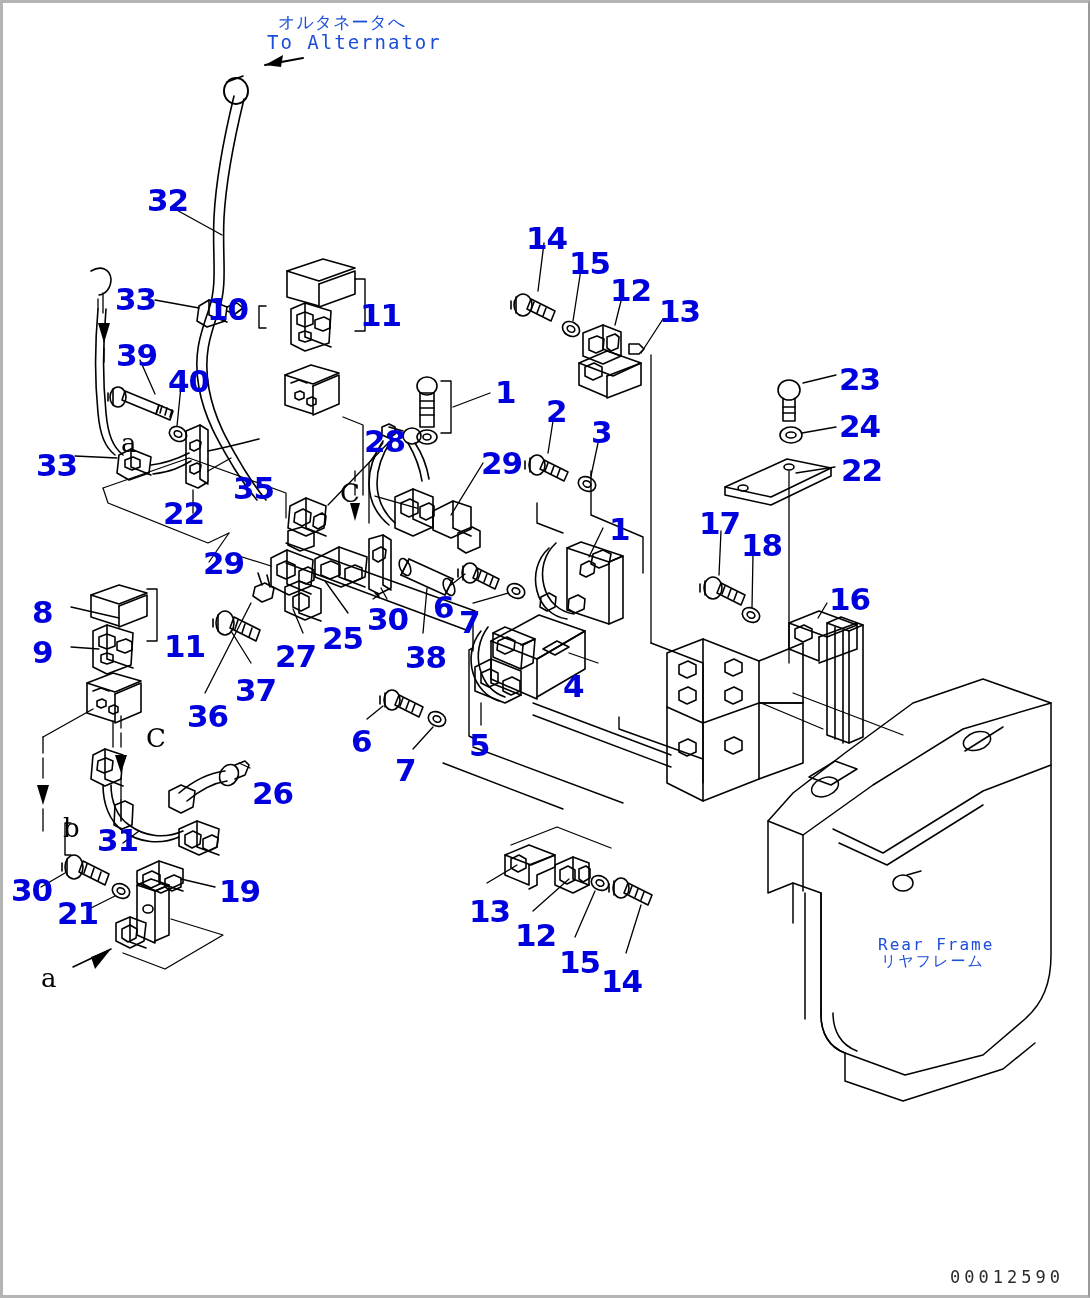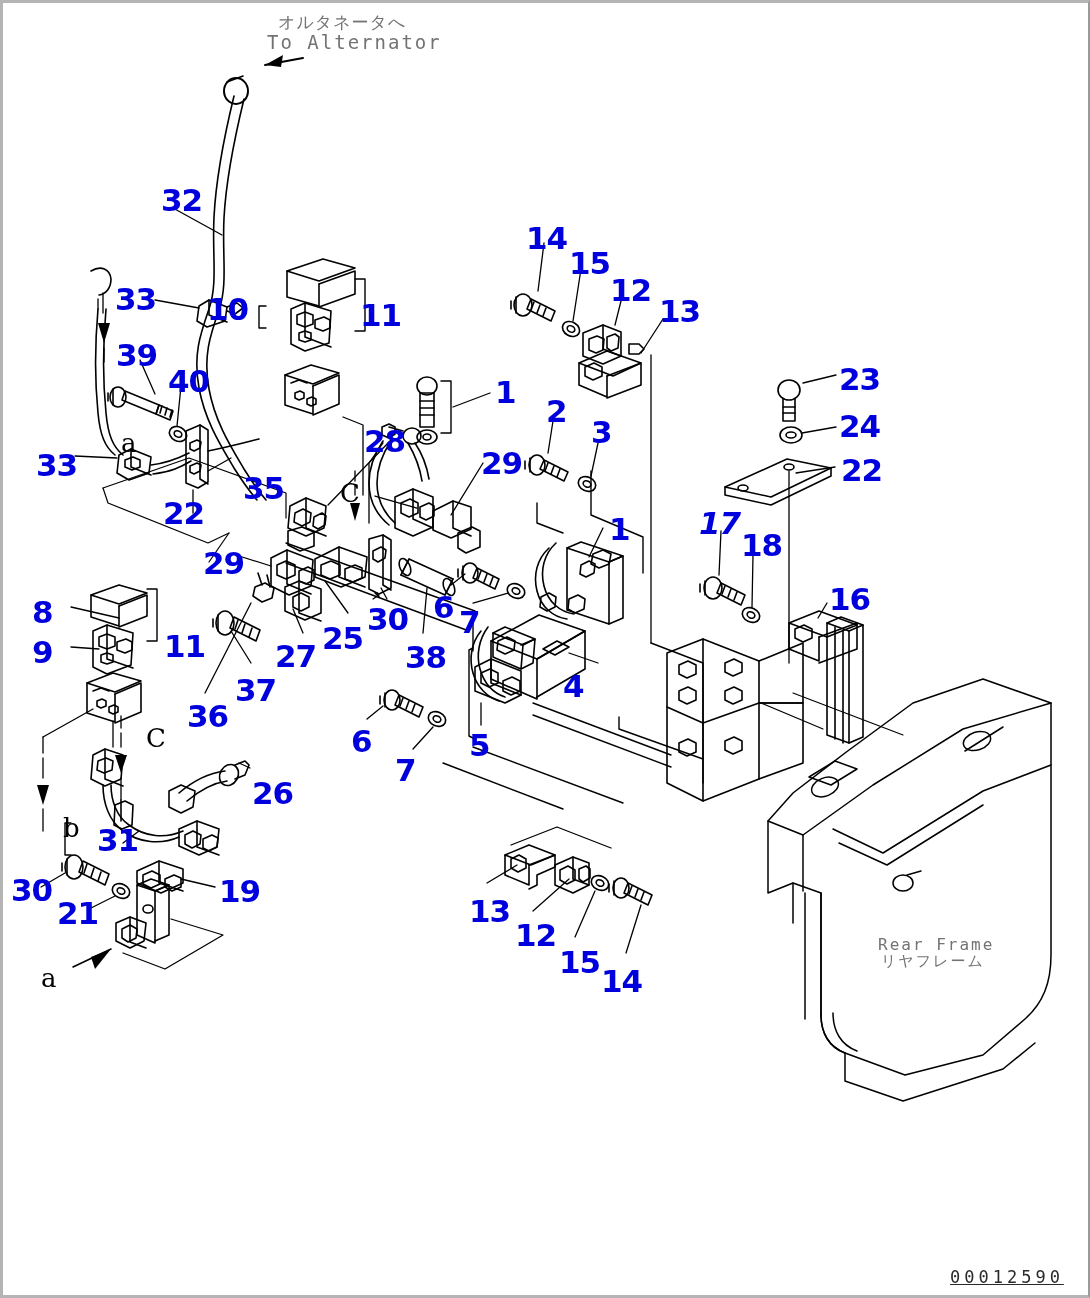--- a/index.html
+++ b/index.html
@@ -24,37 +24,37 @@
     font-family:"DejaVu Sans", sans-serif;
     font-weight:bold;
     font-size:31px;
     line-height:31px;
     letter-spacing:-1px;
     white-space:nowrap;
     -webkit-font-smoothing:none;
   }
   .anno{
     position:absolute;
-    color:#737373;
+    color:#1d4ed8;
     font-family:"DejaVu Sans Mono","DejaVu Sans",monospace;
     white-space:nowrap;
   }
   .ttl-jp{font-size:17px;letter-spacing:1px;}
   .ttl-en{font-size:19px;letter-spacing:2px;}
   .frm-jp{font-size:15px;letter-spacing:2px;margin-top:43px;}
   .frm-en{font-size:16px;letter-spacing:2px;}
   .secmark{
     position:absolute;color:#000;
     font-family:"DejaVu Serif",serif;
     font-size:26px;white-space:nowrap;
   }
   .code{
     position:absolute;color:#2a2a2a;
     font-family:"DejaVu Sans Mono",monospace;
-    font-size:17px;letter-spacing:4px;white-space:nowrap;text-decoration:underline;
+    font-size:17px;letter-spacing:4px;white-space:nowrap;
   }
 </style>
 </head>
 <body>
 
 <div id="sheet">
 
   <svg id="art" viewBox="0 0 1090 1298" xmlns="http://www.w3.org/2000/svg">
     <g fill="none" stroke="#000" stroke-width="1.6" stroke-linecap="round" stroke-linejoin="round">
 
@@ -570,43 +570,43 @@
 
   <div id="sectionmarks">
       <div class="secmark" style="left: 118px; top: 425px; color: rgb(0, 0, 0);">a</div>
       <div class="secmark" style="left: 337px; top: 475px; color: rgb(0, 0, 0);">C</div>
       <div class="secmark" style="left: 143px; top: 720px; color: rgb(0, 0, 0);">C</div>
       <div class="secmark" style="left: 60px; top: 810px; color: rgb(0, 0, 0);">b</div>
       <div class="secmark" style="left: 38px; top: 960px; color: rgb(0, 0, 0);">a</div>
     </div>
 
   <div id="callouts">
-      <div class="lbl" style="left: 158px; top: 182px;">32</div>
+      <div class="lbl" style="left: 144px; top: 182px;">32</div>
       <div class="lbl" style="left: 112px; top: 281px;">33</div>
       <div class="lbl" style="left: 204px; top: 291px; text-align: center;">10</div>
       <div class="lbl" style="left: 357px; top: 297px;">11</div>
       <div class="lbl" style="left: 113px; top: 337px;">39</div>
       <div class="lbl" style="left: 165px; top: 363px;">40</div>
       <div class="lbl" style="left: 33px; top: 447px;">33</div>
       <div class="lbl" style="left: 160px; top: 495px;">22</div>
-      <div class="lbl" style="left: 240px; top: 470px;">35</div>
+      <div class="lbl" style="left: 230px; top: 470px;">35</div>
       <div class="lbl" style="left: 523px; top: 220px;">14</div>
       <div class="lbl" style="left: 566px; top: 245px;">15</div>
       <div class="lbl" style="left: 607px; top: 272px;">12</div>
       <div class="lbl" style="left: 656px; top: 293px;">13</div>
       <div class="lbl" style="left: 492px; top: 374px;">1</div>
       <div class="lbl" style="left: 543px; top: 393px;">2</div>
       <div class="lbl" style="left: 588px; top: 414px;">3</div>
       <div class="lbl" style="left: 836px; top: 361px;">23</div>
       <div class="lbl" style="left: 836px; top: 408px;">24</div>
       <div class="lbl" style="left: 838px; top: 452px;">22</div>
       <div class="lbl" style="left: 361px; top: 423px;">28</div>
       <div class="lbl" style="left: 478px; top: 445px;">29</div>
       <div class="lbl" style="left: 606px; top: 511px;">1</div>
-      <div class="lbl" style="left: 696px; top: 505px; font-style: italic;">17</div>
+      <div class="lbl" style="left: 696px; top: 505px;">17</div>
       <div class="lbl" style="left: 738px; top: 527px;">18</div>
       <div class="lbl" style="left: 826px; top: 581px;">16</div>
       <div class="lbl" style="left: 200px; top: 545px;">29</div>
       <div class="lbl" style="left: 29px; top: 594px;">8</div>
       <div class="lbl" style="left: 29px; top: 634px;">9</div>
       <div class="lbl" style="left: 161px; top: 628px;">11</div>
       <div class="lbl" style="left: 272px; top: 638px;">27</div>
       <div class="lbl" style="left: 319px; top: 620px; text-align: center;">25</div>
       <div class="lbl" style="left: 364px; top: 601px;">30</div>
       <div class="lbl" style="left: 430px; top: 589px;">6</div>

